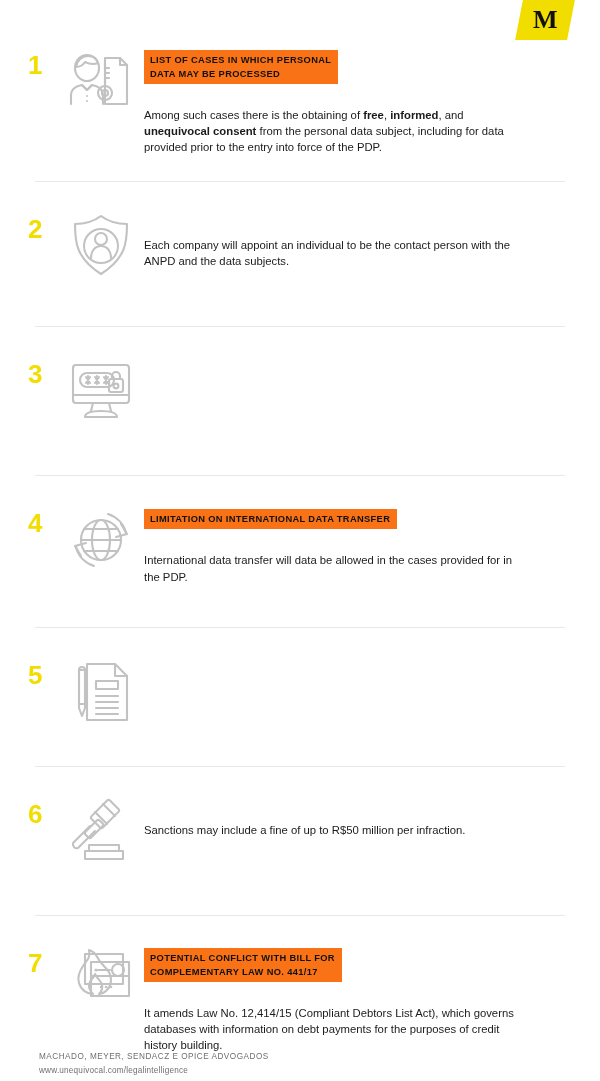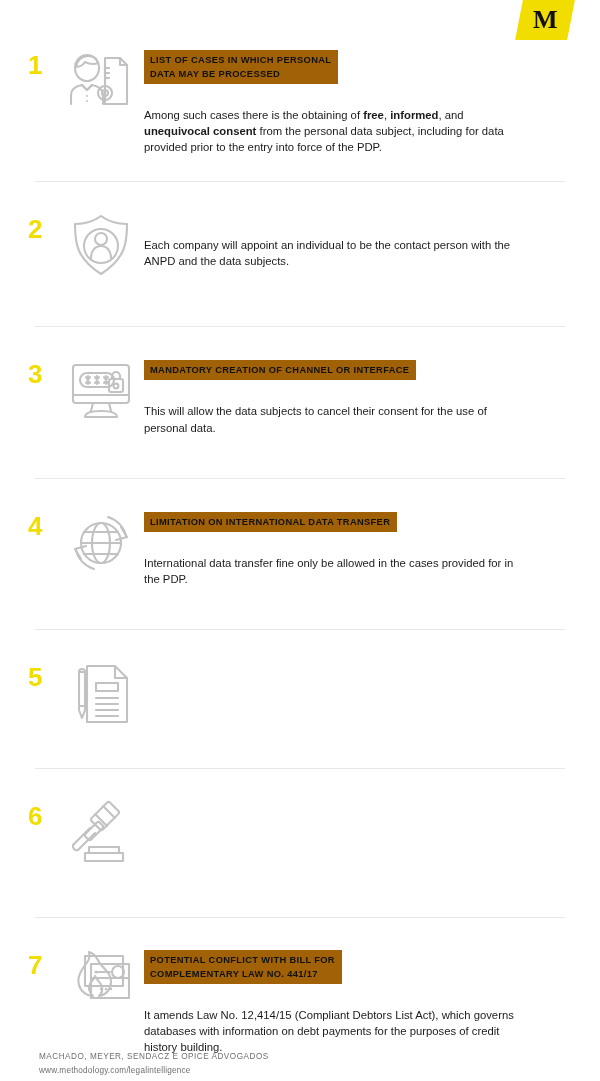--- a/index.html
+++ b/index.html
@@ -82,21 +82,21 @@
     width: 72px;
     height: 72px;
   }
   .item-body {
     flex: 1 1 auto;
     padding-top: 6px;
     min-width: 0;
   }
   .item-title {
     display: inline-block;
-    background: #a16207;
+    background: #f97316;
     color: #111111;
     font-size: 9.3px;
     font-weight: 700;
     letter-spacing: 0.35px;
     line-height: 1.52;
     padding: 3px 7px 3px 6px;
     text-transform: uppercase;
     white-space: pre-line;
   }
   .item-desc {
@@ -196,44 +196,40 @@
           <path class="ico" d="M20 62c0-3 4-6 16-6s16 3 16 6z"></path>
           <rect class="ico" x="15" y="18" width="34" height="14" rx="7"></rect>
           <path class="ico" d="M21 22l4 6M25 22l-4 6M23 21v8"></path>
           <path class="ico" d="M30 22l4 6M34 22l-4 6M32 21v8"></path>
           <path class="ico" d="M39 22l4 6M43 22l-4 6M41 21v8"></path>
           <rect class="ico" x="44" y="24" width="14" height="13" rx="2"></rect>
           <path class="ico" d="M47 24v-3a4 4 0 018 0v3"></path>
           <circle class="ico" cx="51" cy="31" r="2.4"></circle>
         </svg>
       </div>
-      <div class="item-body">
-        <div class="item-title">MANDATORY CREATION OF CHANNEL OR INTERFACE</div>
-        <div class="item-desc">This will allow the data subjects to cancel their consent for the use of personal data.</div>
-      </div>
     </div>
     <div class="divider" style="margin-top:42px"></div>
 
     <div class="item" style="min-height:100px;padding-top:26px">
       <div class="item-number">4</div>
       <div class="item-icon">
         <svg viewBox="0 0 72 72">
           <circle class="ico" cx="36" cy="36" r="20"></circle>
           <ellipse class="ico" cx="36" cy="36" rx="9" ry="20"></ellipse>
           <path class="ico" d="M16 36h40M19 25h34M19 47h34"></path>
           <path class="ico" d="M30 36h2M34 36h2M38 36h2"></path>
           <path class="ico" d="M43 10c9 3 16 10 18 19"></path>
           <path class="ico" d="M56 20l6 10-11 3"></path>
           <path class="ico" d="M29 62c-9-3-16-10-18-19"></path>
           <path class="ico" d="M16 52l-6-10 11-3"></path>
         </svg>
       </div>
       <div class="item-body">
         <div class="item-title">LIMITATION ON INTERNATIONAL DATA TRANSFER</div>
-        <div class="item-desc">International data transfer fine only be allowed in the cases provided for in the PDP.</div>
+        <div class="item-desc">International data transfer will data be allowed in the cases provided for in the PDP.</div>
       </div>
     </div>
     <div class="divider" style="margin-top:42px"></div>
 
     <div class="item" style="min-height:104px;padding-top:26px">
       <div class="item-number">5</div>
       <div class="item-icon">
         <svg viewBox="0 0 72 72">
           <path class="ico" d="M22 8h28l12 12v44H22z"></path>
           <path class="ico" d="M50 8v12h12"></path>
@@ -255,20 +251,21 @@
         <svg viewBox="0 0 72 72">
           <rect class="ico" x="32" y="6" width="16" height="26" rx="2" transform="rotate(45 40 19)"></rect>
           <path class="ico" d="M30 17l12 12M38 9l12 12"></path>
           <rect class="ico" x="25" y="24" width="8" height="20" rx="2" transform="rotate(45 29 34)"></rect>
           <path class="ico" d="M25 31L8 48a4 4 0 005 5l17-17"></path>
           <rect class="ico" x="24" y="50" width="30" height="6"></rect>
           <rect class="ico" x="20" y="56" width="38" height="8"></rect>
         </svg>
       </div>
       <div class="item-body">
+        <div class="item-desc">Sanctions may include a fine of up to R$50 million per infraction.</div>
       </div>
     </div>
     <div class="divider" style="margin-top:42px"></div>
 
     <div class="item" style="min-height:100px;padding-top:26px">
       <div class="item-number">7</div>
       <div class="item-icon">
         <svg viewBox="0 0 72 72">
           <rect class="ico" x="20" y="10" width="38" height="30"></rect>
           <rect class="ico" x="26" y="18" width="38" height="34"></rect>
@@ -286,16 +283,16 @@
         <div class="item-title">POTENTIAL CONFLICT WITH BILL FOR
 COMPLEMENTARY LAW NO. 441/17</div>
         <div class="item-desc">It amends Law No. 12,414/15 (Compliant Debtors List Act), which governs databases with information on debt payments for the purposes of credit history building.</div>
       </div>
     </div>
 
   </div>
 
   <div class="footer">
     <div class="footer-line firm">MACHADO, MEYER, SENDACZ E OPICE ADVOGADOS</div>
-    <div class="footer-line site">www.methodology.com/legalintelligence</div>
+    <div class="footer-line site">www.unequivocal.com/legalintelligence</div>
   </div>
 
 </div>
 
 </body></html>

